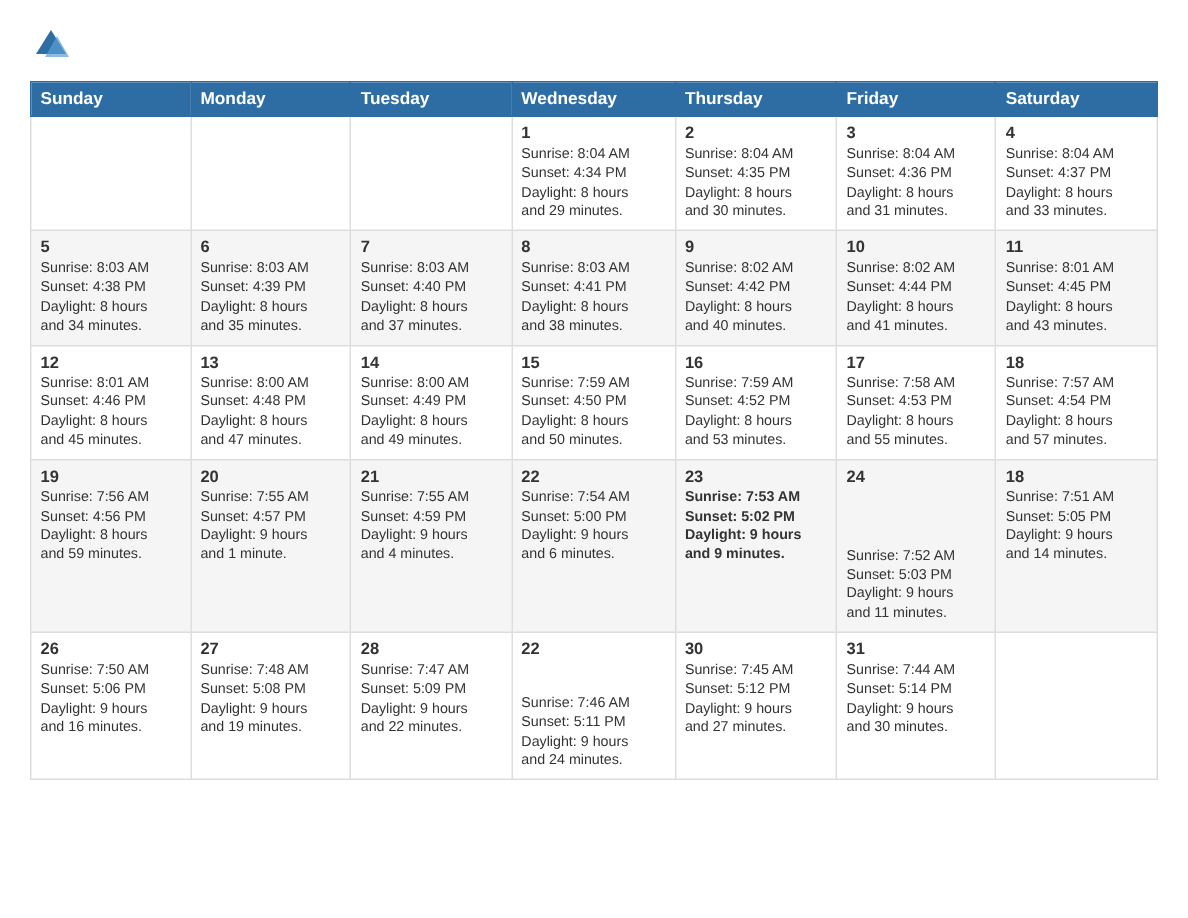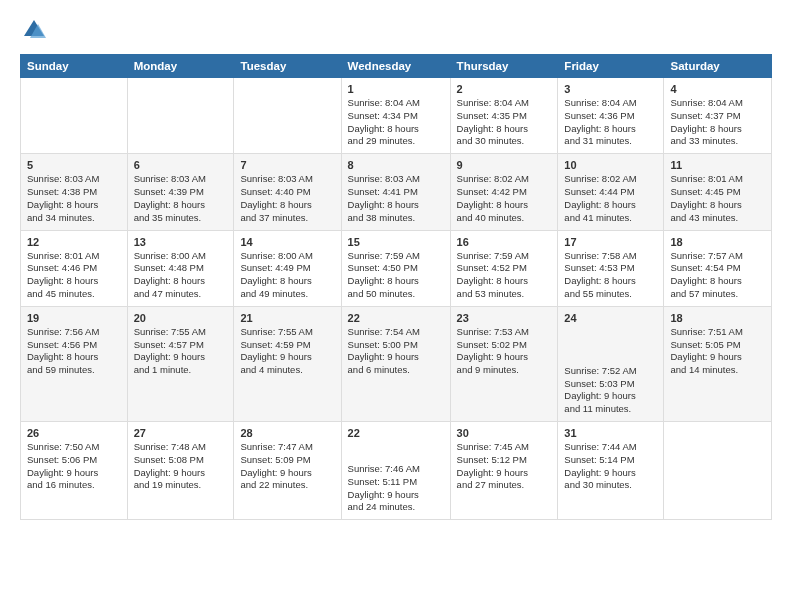--- a/index.html
+++ b/index.html
@@ -294,21 +294,21 @@
           </td>
           <td>
             <div class="day-number">22</div>
             <div class="day-info" style="white-space: pre-line;">Sunrise: 7:54 AM
 Sunset: 5:00 PM
 Daylight: 9 hours
 and 6 minutes.</div>
           </td>
           <td>
             <div class="day-number">23</div>
-            <div class="day-info" style="white-space: pre-line;">Sunrise: 7:53 AM
+            <div class="day-info" style="white-space: pre-line; font-weight: bold;">Sunrise: 7:53 AM
 Sunset: 5:02 PM
 Daylight: 9 hours
 and 9 minutes.</div>
           </td>
           <td>
             <div class="day-number">24</div>
             <div class="day-info" style="white-space: pre-line; margin-top: 41px;">Sunrise: 7:52 AM
 Sunset: 5:03 PM
 Daylight: 9 hours
 and 11 minutes.</div>

